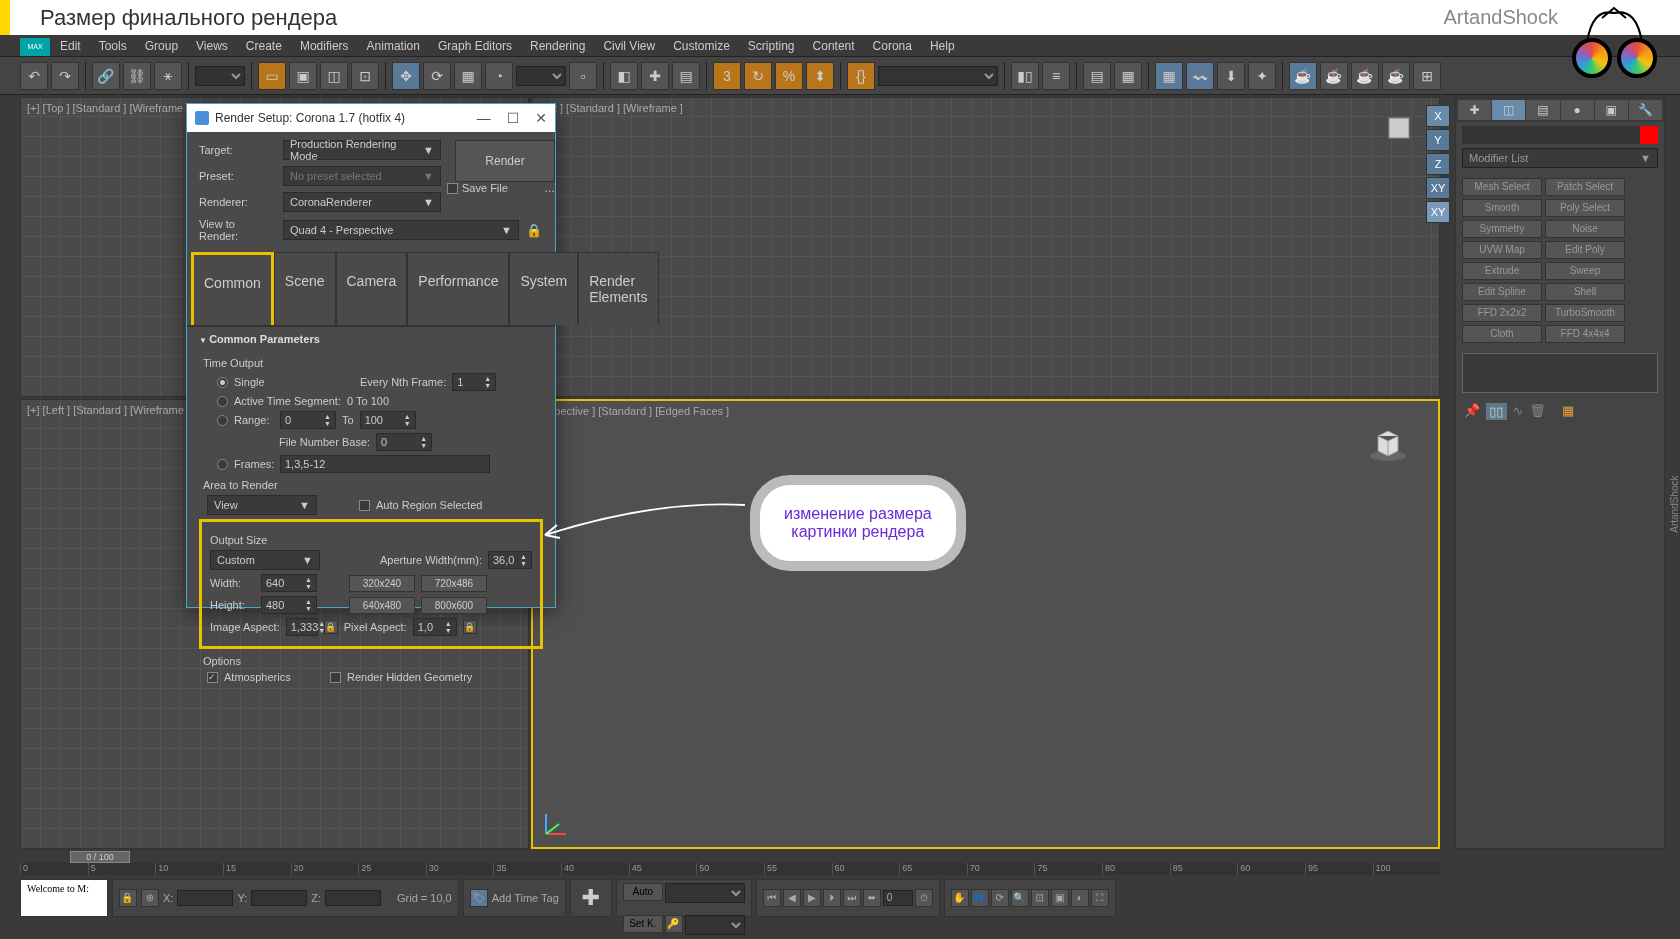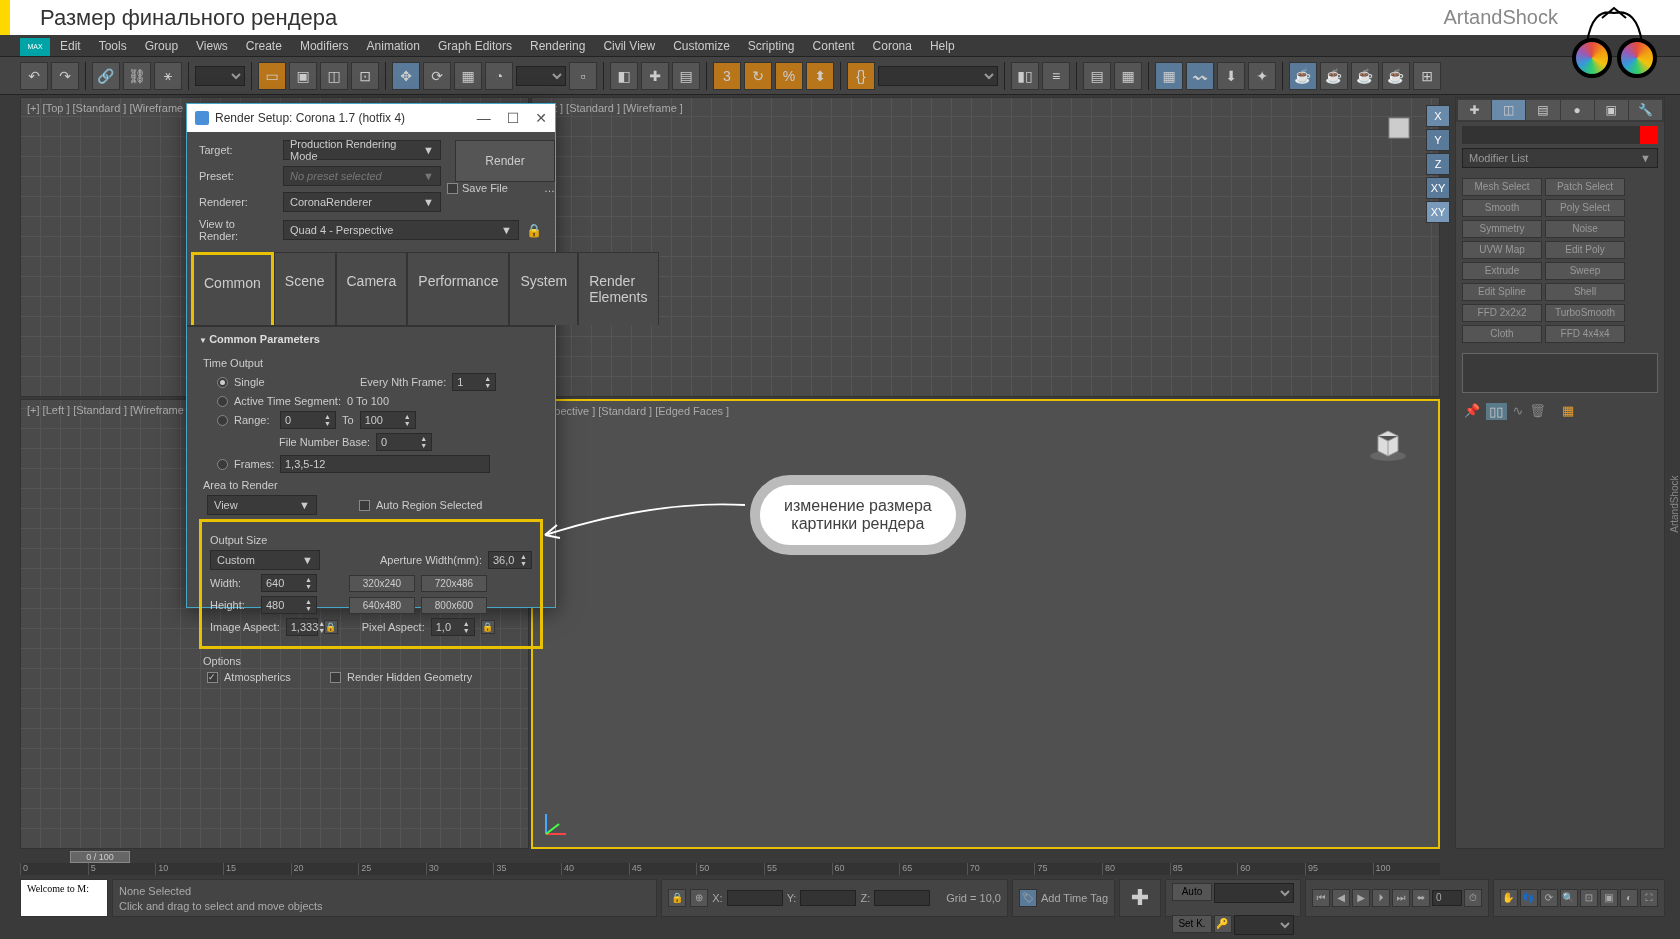--- a/index.html
+++ b/index.html
@@ -46,21 +46,21 @@
 
 
 .dialog { position:absolute; top:103px; left:186px; width:370px; height:505px; background:#4a4a4a; border:1px solid #45a8c8; box-shadow:0 4px 20px rgba(0,0,0,0.5); z-index:50; }
 .dlg-title { height:28px; background:#fff; display:flex; align-items:center; padding:0 8px; color:#333; font-size:12px; }
 .dlg-title .icon { width:14px; height:14px; background:#4a90d9; margin-right:6px; border-radius:2px; }
 .dlg-title .win-btns { margin-left:auto; display:flex; gap:16px; color:#555; font-size:14px; }
 .dlg-body { padding:8px 12px; }
 .dlg-row { display:flex; align-items:center; margin-bottom:6px; gap:8px; }
 .dlg-label { width:76px; font-size:11px; color:#ccc; }
 .dlg-dd { flex:0 0 158px; height:20px; background:#3a3a3a; border:1px solid #2a2a2a; color:#ccc; font-size:11px; padding:0 6px; display:flex; align-items:center; justify-content:space-between; }
-.dlg-dd.disabled { color:#777;font-style:italic; }
+.dlg-dd.disabled { color:#777; }
 .render-btn { width:100px; height:42px; background:#555; border:1px solid #333; color:#ccc; font-size:12px; margin-left:8px; }
 
 .tabs { display:flex; border-bottom:2px solid #333; margin:10px -12px 0; padding:0 4px; }
 .tab { padding:20px 10px; font-size:14px; color:#ccc; background:#4a4a4a; border:1px solid #333; border-bottom:none; }
 .tab.active { background:#4a4a4a; border:3px solid #e8c200; border-bottom:none; }
 
 .panel-hdr { font-size:11px; font-weight:bold; color:#ddd; padding:6px 0; }
 .panel-hdr::before { content:"▼ "; font-size:8px; }
 .sect-title { font-size:11px; color:#ccc; margin:6px 0 4px 4px; }
 .frm-row { display:flex; align-items:center; gap:6px; margin:4px 0 4px 18px; font-size:11px; }
@@ -71,21 +71,21 @@
 .spin { width:56px; height:18px; background:#3a3a3a; border:1px solid #2a2a2a; color:#ccc; font-size:11px; padding:0 4px; display:flex; align-items:center; justify-content:space-between; }
 .spin .arr { font-size:7px; line-height:7px; }
 .txt-in { height:18px; background:#3a3a3a; border:1px solid #2a2a2a; color:#ccc; font-size:11px; padding:0 4px; }
 
 .highlight-box { border:3px solid #e8c200; padding:6px 8px; margin:4px 0; }
 .size-btn { width:66px; height:17px; background:#555; border:1px solid #333; font-size:10px; color:#ccc; }
 .lock-ic { width:14px; height:14px; background:#555; border:1px solid #333; font-size:9px; text-align:center; line-height:12px; }
 
 
 .anno { position:absolute; top:475px; left:750px; z-index:60; }
-.anno-bubble { background:#fff; border:10px solid #bbb; border-radius:40px; padding:12px 24px; font-size:16px; color:#404040; text-align:center; }
+.anno-bubble { background:#fff; border:10px solid #bbb; border-radius:40px; padding:20px 24px; font-size:16px; color:#6d28d9; text-align:center; }
 .anno-arrow { position:absolute; top:500px; left:535px; z-index:60; pointer-events:none; }
 .cmd-panel { position:absolute; top:97px; right:15px; width:210px; bottom:90px; background:#444; border:1px solid #333; }
 .cmd-tabs { height:24px; display:flex; background:#3a3a3a; gap:1px; padding:2px; }
 .cmd-tabs .ct { flex:1; background:#555; display:flex; align-items:center; justify-content:center; font-size:12px; }
 .color-sw { height:18px; background:#333; margin:4px 6px; display:flex; }
 .color-sw .sw { width:18px; height:18px; background:#f00; margin-left:auto; }
 .mod-list { margin:4px 6px; }
 .mod-list .dd { height:20px; background:#3a3a3a; border:1px solid #222; color:#999; font-size:11px; padding:0 6px; display:flex; align-items:center; justify-content:space-between; }
 .mod-btns { display:flex; flex-wrap:wrap; gap:3px; padding:6px; }
 .mod-btn { width:80px; height:18px; background:#555; border:1px solid #333; font-size:10px; color:#999; text-align:center; line-height:16px; }
@@ -376,21 +376,21 @@
         <button class="size-btn">640x480</button>
         <button class="size-btn">800x600</button>
       </div>
       <div class="frm-row" style="margin-left:0">
         <span>Image Aspect:</span>
         <div class="spin" style="width:32px">
             <span>1,333</span>
             <span class="arr">▲<br>▼</span>
           </div>
         <div class="lock-ic">🔒</div>
-        <span style="margin-left:18px">Pixel Aspect:</span>
+        <span style="margin-left:0">Pixel Aspect:</span>
         <div class="spin" style="width:44px">
             <span>1,0</span>
             <span class="arr">▲<br>▼</span>
           </div>
         <div class="lock-ic">🔒</div>
       </div>
     </div>
 
     <div class="sect-title">Options</div>
     <div class="frm-row" style="margin-left:8px">
@@ -492,24 +492,20 @@
       <span>80</span>
       <span>85</span>
     <span>60</span>
       <span>95</span>
       <span>100</span>
   </div>
 </div>
 
 <div class="status-bar">
   <div class="box script">Welcome to M:</div>
-  <div class="box main">
-    <div>None Selected</div>
-    <div>Click and drag to select and move objects</div>
-  </div>
   <div class="box" style="display:flex;align-items:center;gap:4px">
     <div class="tr-btn">🔒</div>
     <div class="tr-btn">⊕</div>
     <span>X:</span>
       <div class="coord"></div>
     <span>Y:</span>
       <div class="coord"></div>
     <span>Z:</span>
       <div class="coord"></div>
     <span style="margin-left:12px">Grid = 10,0</span>

